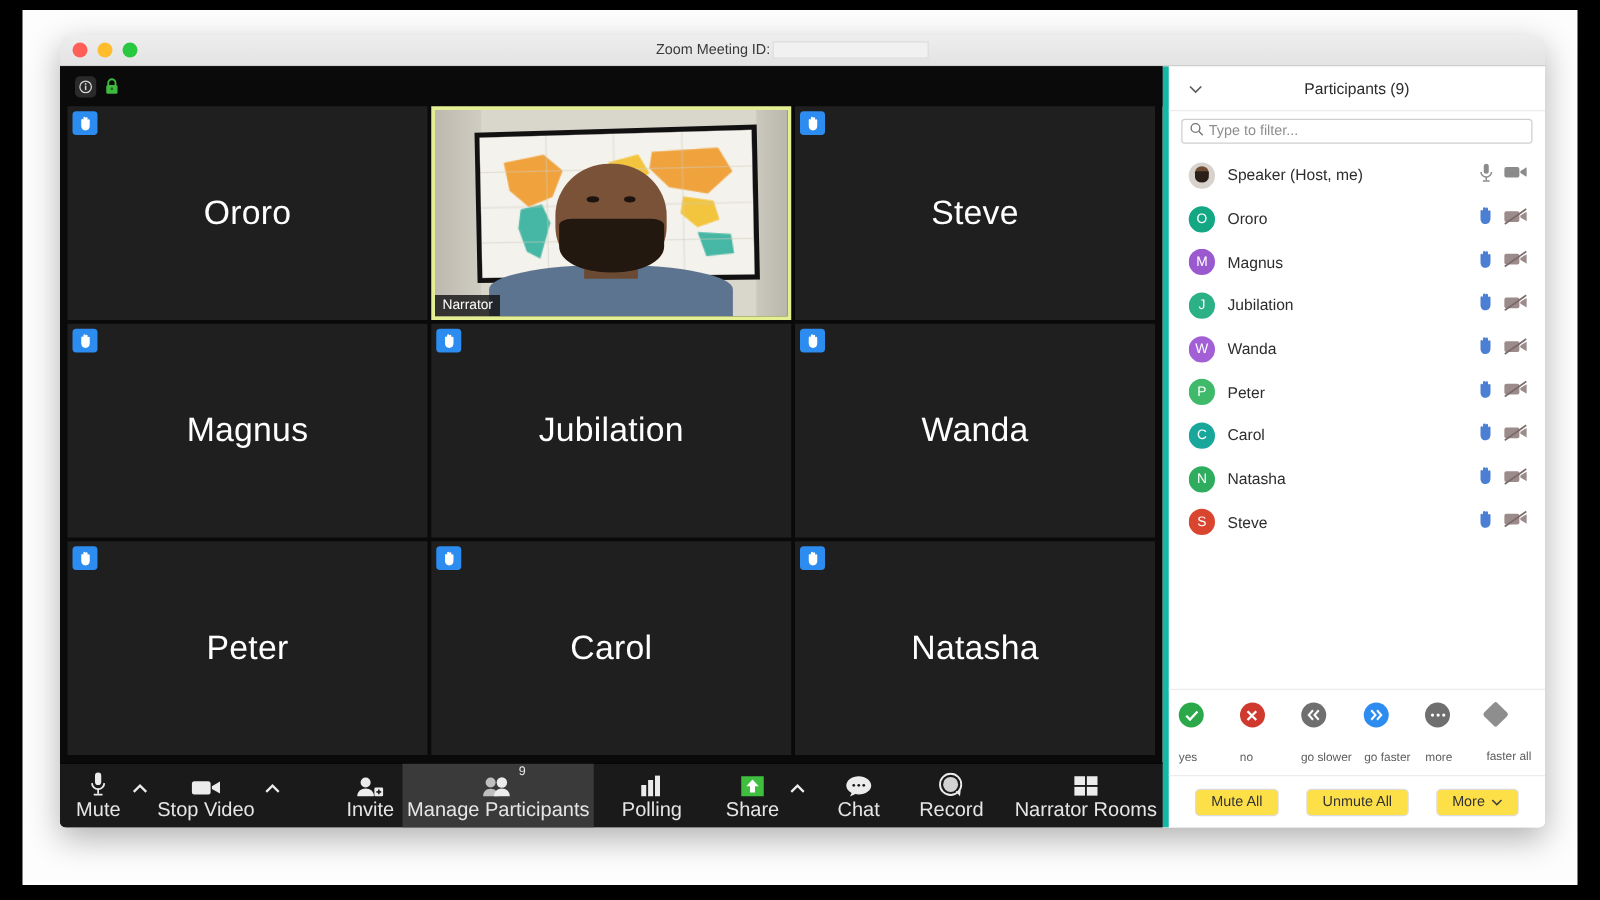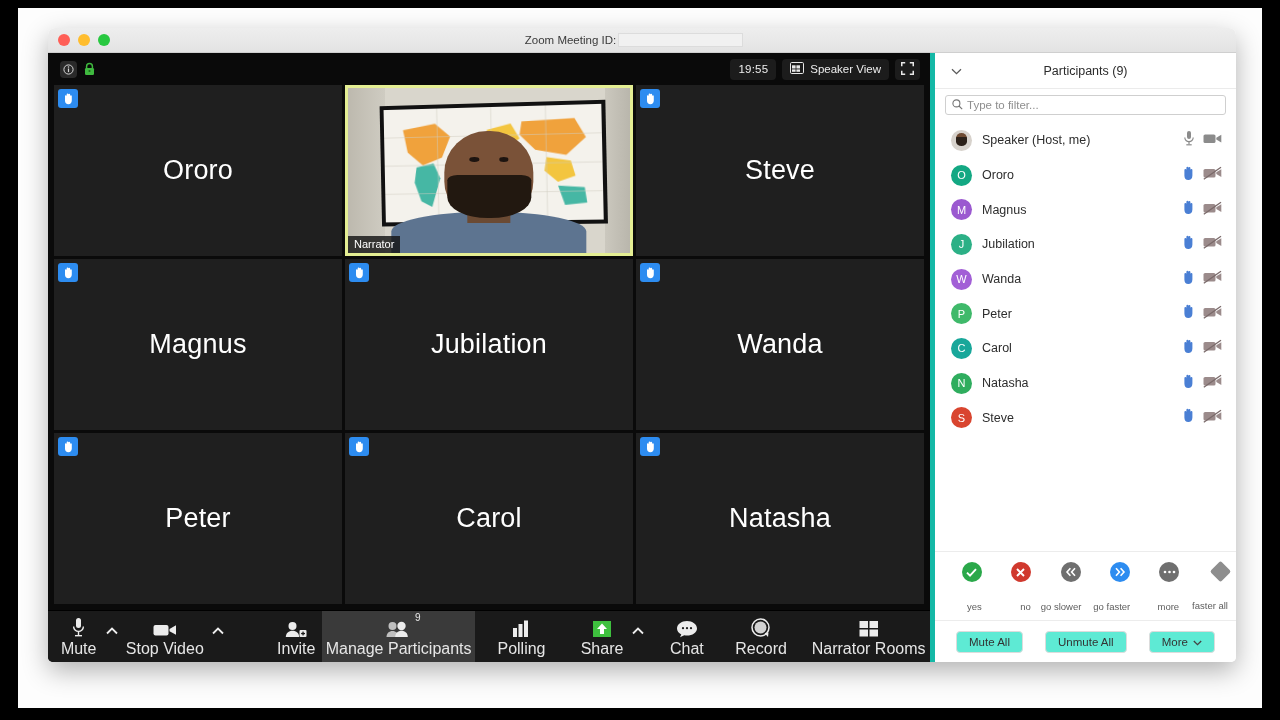--- a/index.html
+++ b/index.html
@@ -268,21 +268,21 @@
   }
   .prow-icons { display:flex; align-items:center; gap: 8px; }
 
   
   .reactions {
     display:flex; align-items:flex-start; justify-content:center;
     gap: 10px; padding: 10px 8px 8px 8px;
     border-top: 1px solid #ececec;
   }
   .react {
-    display:flex; flex-direction:column; align-items:flex-end; gap:19px;
+    display:flex; flex-direction:column; align-items:flex-start; gap:19px;
     width: 46px;
   }
   .react-ico {
     width: 20px; height: 20px; border-radius: 50%;
     display:flex; align-items:center; justify-content:center;
     color:#fff; font-size: 12px; font-weight: bold;
   }
   .react-lbl { font-size: 9.5px; color: #5d5d5d; white-space: nowrap; }
   .diamond {
     width: 15px; height: 15px; background: #8e8e8e;
@@ -290,21 +290,21 @@
     margin: 2px 0;
   }
 
   .panel-footer {
     height: 42px; flex: 0 0 42px;
     border-top: 1px solid #ececec;
     display:flex; align-items:center; justify-content: space-around;
     padding: 0 10px;
   }
   .btn {
-    background: #5eead4; border: 1px solid #dcdcdc;
+    background: #fde047; border: 1px solid #dcdcdc;
     border-radius: 4px; height: 22px;
     padding: 0 12px;
     font-size: 11.5px; color: #333;
     display:flex; align-items:center; gap:5px;
     font-family: "Liberation Sans", sans-serif;
   }
 </style>
 </head>
 <body>
 
@@ -335,44 +335,20 @@
             <circle cx="5.5" cy="3.1" r="0.75" fill="#d8d8d8"></circle>
             <rect x="4.9" y="4.5" width="1.2" height="3.6" fill="#d8d8d8"></rect>
           </svg>
         </div>
         <div class="lock-ico">
           <svg width="13" height="14" viewBox="0 0 13 14">
             <path d="M3.6 6V4.3a2.9 2.9 0 0 1 5.8 0V6" fill="none" stroke="#3fb93f" stroke-width="1.5"></path>
             <rect x="2" y="6" width="9" height="7" rx="1.2" fill="#3fb93f"></rect>
             <circle cx="6.5" cy="9" r="1.1" fill="#1d6b1d"></circle>
           </svg>
-        </div>
-        <div class="topbar-right">
-          <div class="pill timer">
-            <span>19:55</span>
-          </div>
-          <div class="pill">
-            <span>
-              <svg width="14" height="12" viewBox="0 0 14 12">
-                <rect x="0.5" y="0.5" width="13" height="11" rx="1.2" fill="none" stroke="#e8e8e8"></rect>
-                <rect x="2" y="3.3" width="3.6" height="3.2" fill="#e8e8e8"></rect>
-                <rect x="6.4" y="3.3" width="3.6" height="3.2" fill="#e8e8e8"></rect>
-                <rect x="2" y="7.4" width="3.6" height="2.4" fill="#e8e8e8"></rect>
-                <rect x="6.4" y="7.4" width="3.6" height="2.4" fill="#e8e8e8"></rect>
-              </svg>
-            </span>
-            <span>Speaker View</span>
-          </div>
-          <div class="pill" style="padding:0 6px;">
-            <span>
-              <svg width="13" height="13" viewBox="0 0 13 13">
-                <path d="M0.5 4.2V0.5H4.2M8.8 0.5h3.7V4.2M12.5 8.8v3.7H8.8M4.2 12.5H0.5V8.8" fill="none" stroke="#e8e8e8" stroke-width="2"></path>
-              </svg>
-            </span>
-          </div>
         </div>
       </div>
 
       <div class="grid">
 
         <div class="tile">
           <div class="hand-badge">
             <svg width="11" height="12" viewBox="0 0 11 12">
               <path d="M2 6.2V3.1a.85.85 0 0 1 1.7 0v2.3V1.3a.85.85 0 0 1 1.7 0v4.1V1.6a.85.85 0 0 1 1.7 0v3.8V3.2a.85.85 0 0 1 1.7 0v4.4c0 2.3-1.4 3.7-3.4 3.7S2 9.9 2 7.8z" fill="#ffffff"></path>
             </svg>

